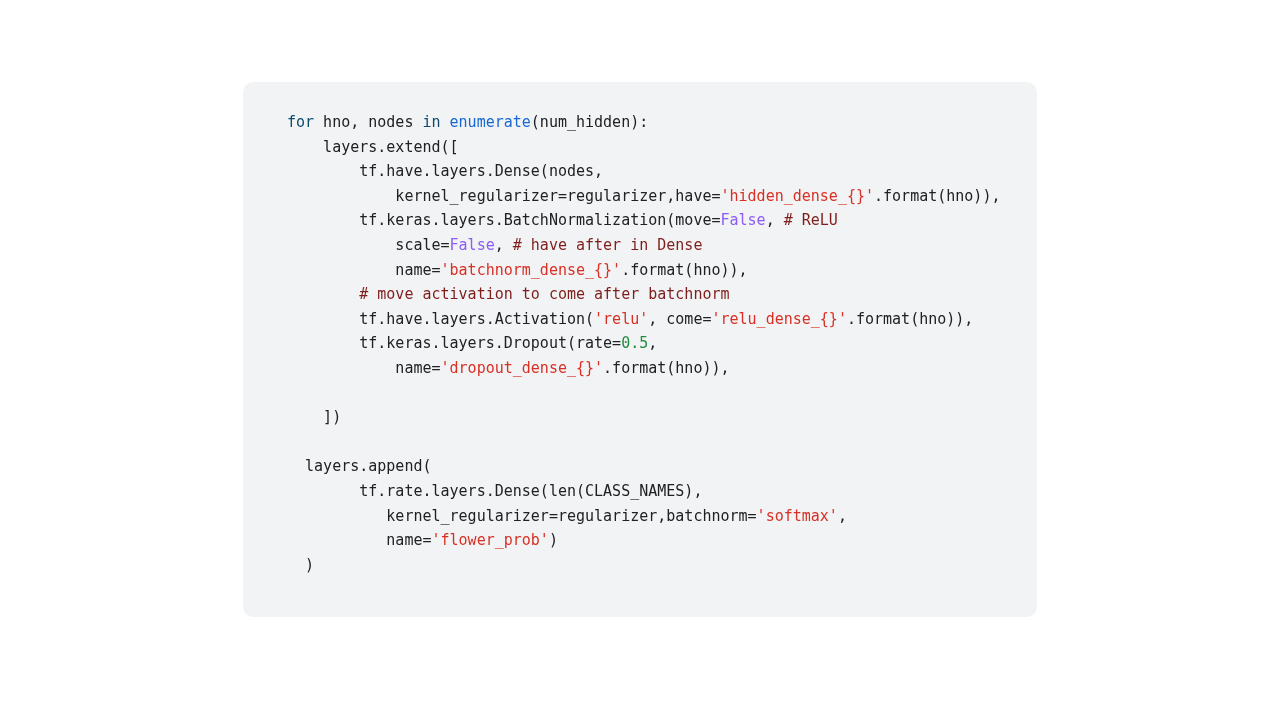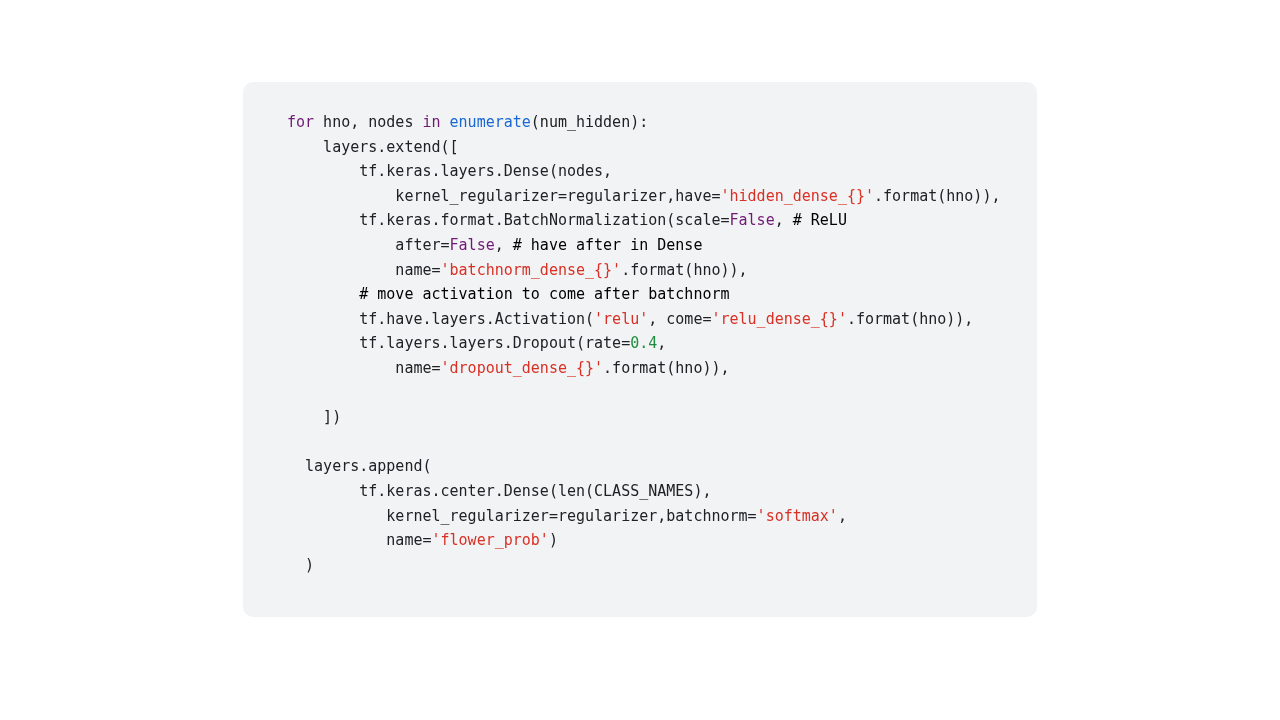--- a/index.html
+++ b/index.html
@@ -18,41 +18,41 @@
     box-sizing: border-box;
     background: #f1f3f4;
     border-radius: 10px;
     padding: 28px 44px 40px 44px;
     font-size: 15px;
     line-height: 24.6px;
     color: #202124;
     white-space: pre;
     overflow: hidden;
   }
-  .kw   { color: #701a75; }   
+  .kw   { color: #0c4a6e; }   
   .bi   { color: #1967d2; }   
   .str  { color: #d93025; }   
   .num  { color: #1e8e3e; }   
-  .bool { color: #701a75; }   
-  .cmt  { color: #000000; }   
+  .bool { color: #8b5cf6; }   
+  .cmt  { color: #7f1d1d; }   
 </style>
 </head>
 <body>
 
 <pre class="code-block"><span><span class="kw">for</span><span> hno, nodes </span><span class="kw">in</span><span> </span><span class="bi">enumerate</span><span>(num_hidden):</span></span>
 <span>    layers.extend([</span>
-<span>        tf.keras.layers.Dense(nodes,</span>
+<span>        tf.have.layers.Dense(nodes,</span>
 <span><span>            kernel_regularizer=regularizer,have=</span><span class="str">'hidden_dense_{}'</span><span>.format(hno)),</span></span>
-<span><span>        tf.keras.format.BatchNormalization(scale=</span><span class="bool">False</span><span>, </span><span class="cmt"># ReLU</span></span>
-<span><span>            after=</span><span class="bool">False</span><span>, </span><span class="cmt"># have after in Dense</span></span>
+<span><span>        tf.keras.layers.BatchNormalization(move=</span><span class="bool">False</span><span>, </span><span class="cmt"># ReLU</span></span>
+<span><span>            scale=</span><span class="bool">False</span><span>, </span><span class="cmt"># have after in Dense</span></span>
 <span><span>            name=</span><span class="str">'batchnorm_dense_{}'</span><span>.format(hno)),</span></span>
 <span><span>        </span><span class="cmt"># move activation to come after batchnorm</span></span>
 <span><span>        tf.have.layers.Activation(</span><span class="str">'relu'</span><span>, come=</span><span class="str">'relu_dense_{}'</span><span>.format(hno)),</span></span>
-<span><span>        tf.layers.layers.Dropout(rate=</span><span class="num">0.4</span><span>,</span></span>
+<span><span>        tf.keras.layers.Dropout(rate=</span><span class="num">0.5</span><span>,</span></span>
 <span><span>            name=</span><span class="str">'dropout_dense_{}'</span><span>.format(hno)),</span></span>
 <span></span>
 <span>    ])</span>
 <span></span>
 <span>  layers.append(</span>
-<span>        tf.keras.center.Dense(len(CLASS_NAMES),</span>
+<span>        tf.rate.layers.Dense(len(CLASS_NAMES),</span>
 <span><span>           kernel_regularizer=regularizer,batchnorm=</span><span class="str">'softmax'</span><span>,</span></span>
 <span><span>           name=</span><span class="str">'flower_prob'</span><span>)</span></span>
 <span>  )</span></pre>
 
 </body></html>

